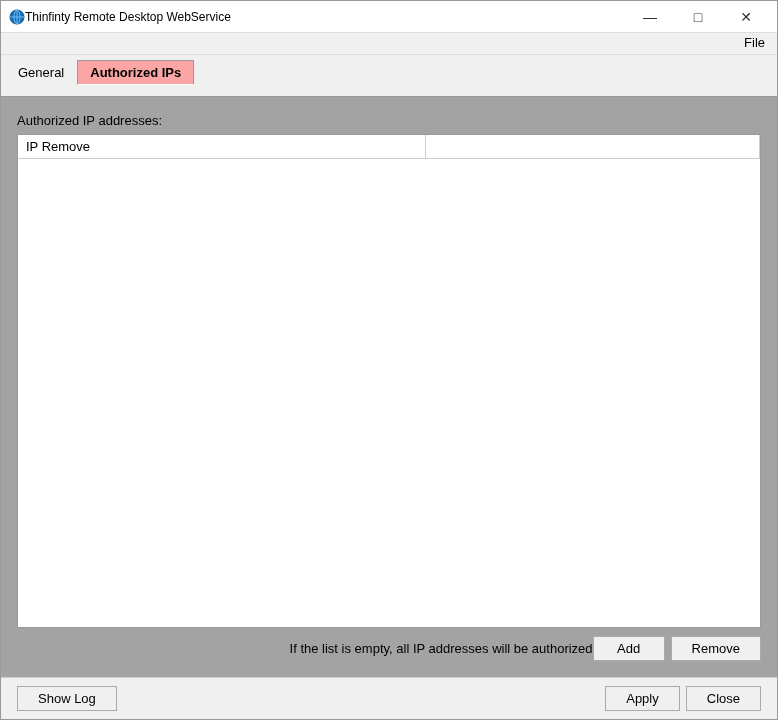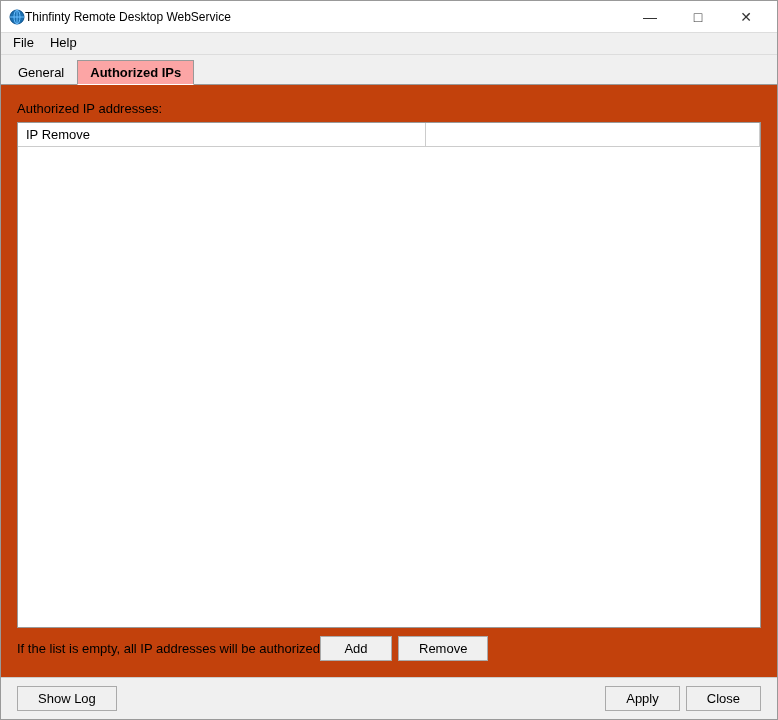--- a/index.html
+++ b/index.html
@@ -71,36 +71,37 @@
       align-items: center;
       justify-content: center;
       font-size: 14px;
       color: #333;
     }
 
     .menu-bar {
       background: #f0f0f0;
       height: 22px;
       display: flex;
-      align-items: flex-start;
+      align-items: flex-end;
       padding: 0 4px;
       border-bottom: 1px solid #ddd;
+      flex-direction: column;
     }
 
     .menu-item {
       padding: 2px 8px;
       cursor: pointer;
       font-size: 13px;
     }
 
     .tab-bar {
       display: flex;
       background: #f0f0f0;
       border-bottom: 1px solid #999;
-      padding: 4px 4px 0 4px;
+      padding: 4px 4px 12px 4px;
     }
 
     .tab {
       padding: 4px 12px;
       cursor: pointer;
       font-size: 13px;
       border: 1px solid transparent;
       background: transparent;
       position: relative;
       bottom: -1px;
@@ -108,21 +109,21 @@
 
     .tab.active {
       background: #fca5a5;
       border: 1px solid #999;
       border-bottom: 1px solid #ffffff;
       font-weight: bold;
     }
 
     .content-area {
       flex: 1;
-      background: #c2410c;
+      background: #a3a3a3;
       padding: 16px;
       display: flex;
       flex-direction: column;
       border-top: none;
     }
 
     .section-label {
       font-size: 13px;
       margin-bottom: 6px;
       color: #000;
@@ -155,21 +156,21 @@
       width: 55%;
     }
 
     .col-extra {
       width: 45%;
     }
 
     .table-footer {
       display: flex;
       align-items: center;
-      justify-content: flex-start;
+      justify-content: flex-end;
       margin-top: 8px;
     }
 
     .table-footer-text {
       font-size: 13px;
       color: #000;
     }
 
     .table-footer-buttons {
       display: flex;

